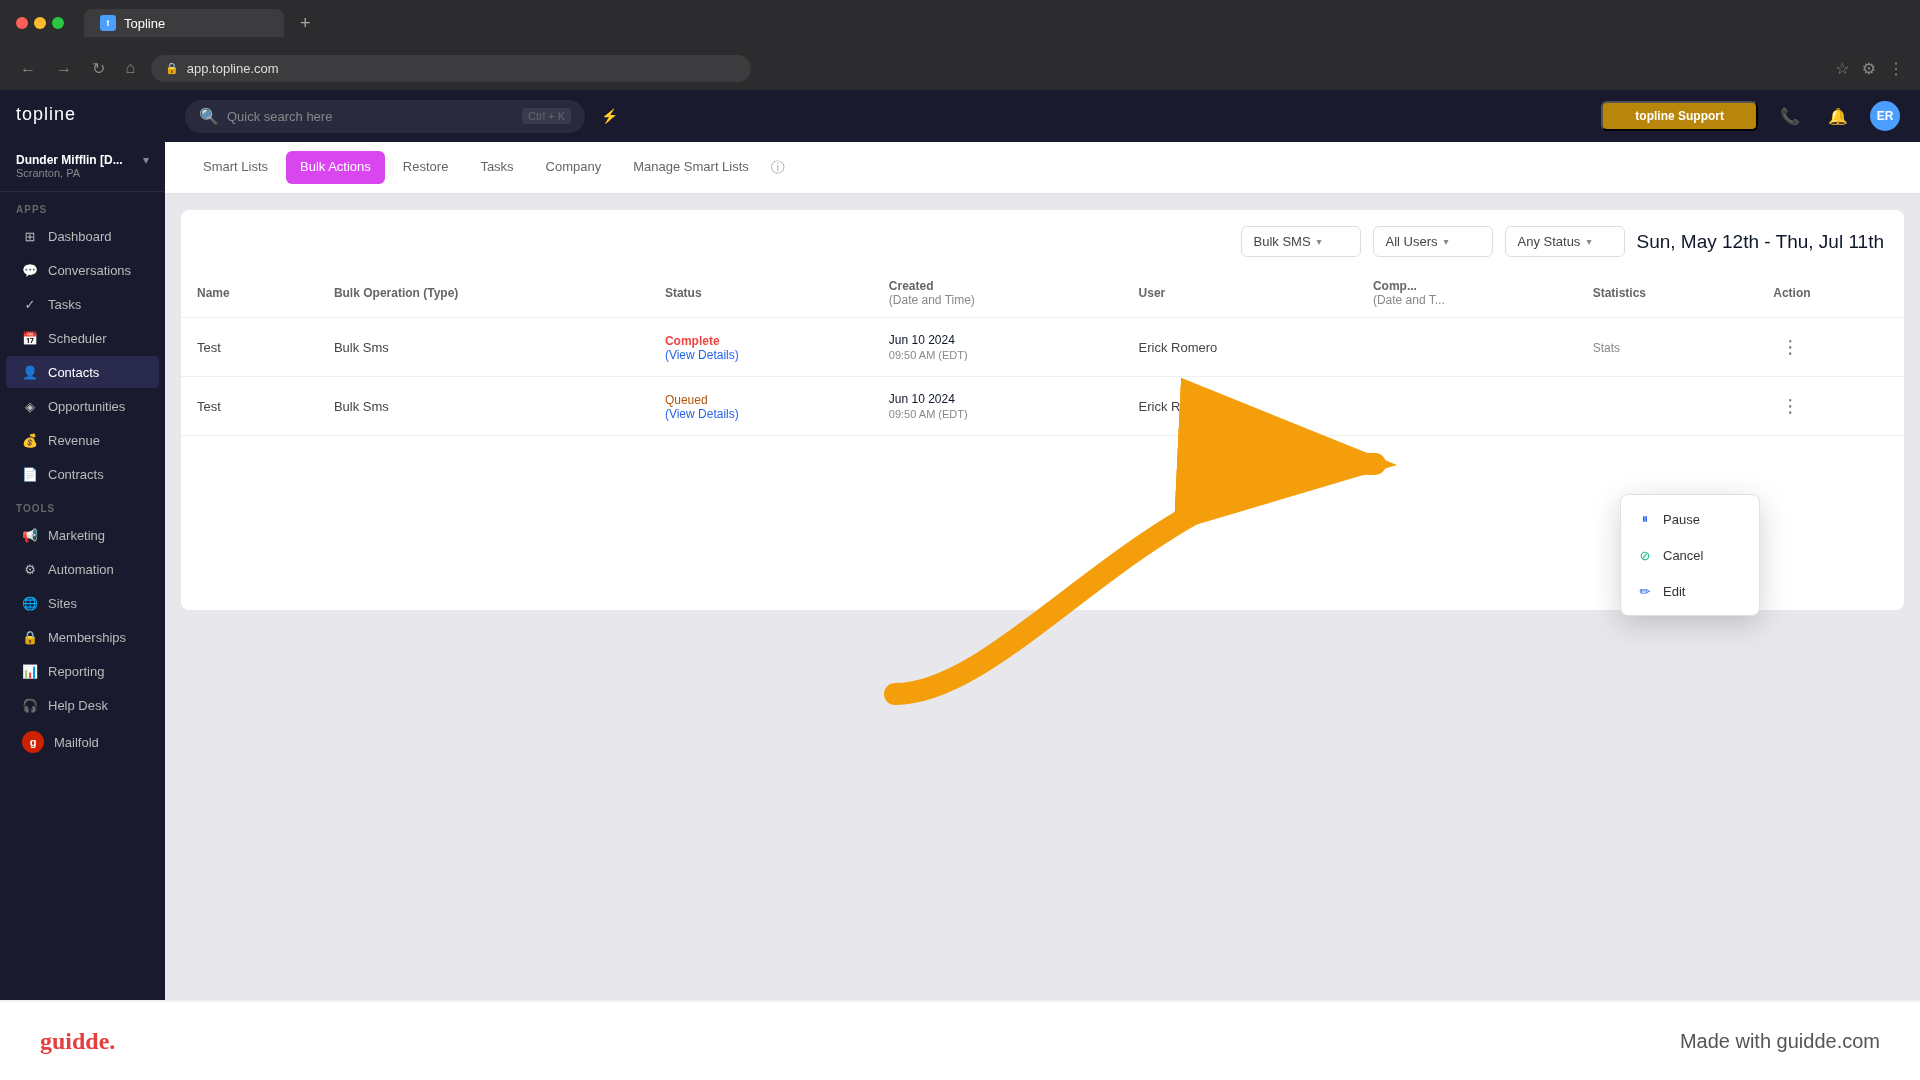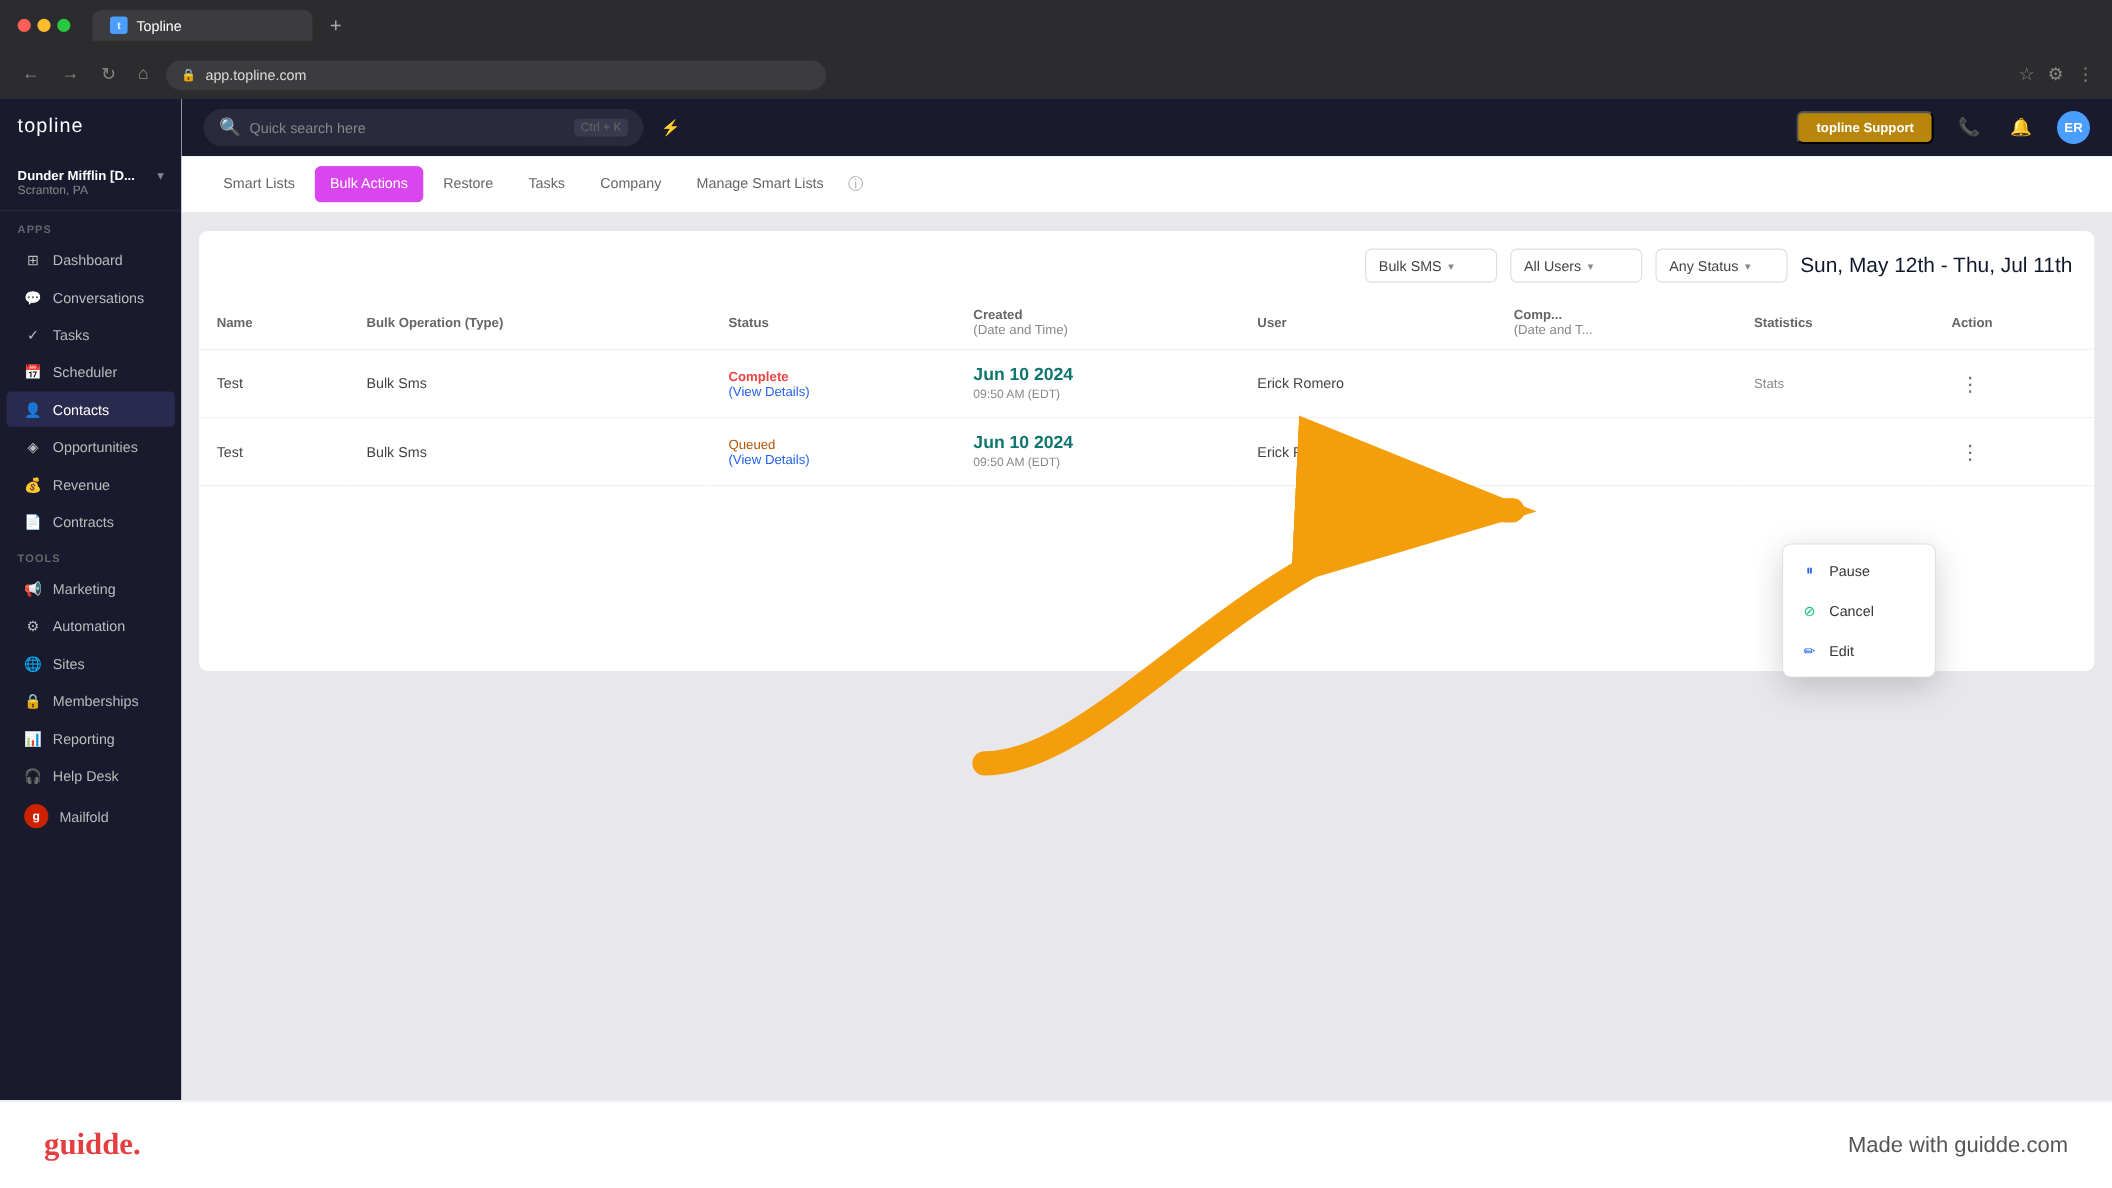--- a/index.html
+++ b/index.html
@@ -39,21 +39,21 @@
     .sidebar-item.active { background: #2a2a4e; color: #fff; }
     .sidebar-item-icon { width: 16px; height: 16px; display: flex; align-items: center; justify-content: center; font-size: 13px; flex-shrink: 0; }
     .sidebar-bottom { margin-top: auto; padding: 12px; border-top: 1px solid #2a2a3e; }
     .settings-item { display: flex; align-items: center; gap: 8px; color: #bbb; font-size: 13px; padding: 6px; cursor: pointer; }
 
     
     .main { flex: 1; display: flex; flex-direction: column; overflow: hidden; background: #f0f0f5; }
     .nav-tab { padding: 14px 14px; font-size: 13px; color: #666; cursor: pointer; border-bottom: 2px solid transparent; }
     .nav-tab.active { color: #fff; background: #d946ef; border-radius: 6px; border-bottom: 2px solid transparent; padding: 8px 14px; }
     .nav-tab-info { color: #aaa; font-size: 14px; cursor: pointer; margin-left: 4px; }
-    .support-btn { background: #b8860b; color: #fff; padding: 6px 16px; border-radius: 6px; font-size: 12px; font-weight: 600; cursor: pointer; margin-left: 44px; }
+    .support-btn { background: #b8860b; color: #fff; padding: 6px 32px; border-radius: 6px; font-size: 12px; font-weight: 600; cursor: pointer; margin-left: 44px; }
     .header-icon { color: #aaa; font-size: 16px; cursor: pointer; width: 32px; height: 32px; display: flex; align-items: center; justify-content: center; }
     .avatar { width: 30px; height: 30px; border-radius: 50%; background: #4a9eff; color: white; font-size: 12px; font-weight: 600; display: flex; align-items: center; justify-content: center; }
 
     
     .app-header { background: #fff; display: flex; align-items: center; padding: 0 24px; height: 52px; border-bottom: 1px solid #e0e0e0; gap: 4px; }
 
     
     .content { flex: 1; padding: 0; overflow: auto; background: #e8e8ec; position: relative; }
     .content-inner { background: #fff; margin: 16px; border-radius: 8px; min-height: 400px; }
 
@@ -64,38 +64,38 @@
     .date-range { color: #0f172a; font-size: 19px; font-weight: 400; cursor: pointer; }
 
     
     .table-wrapper { padding: 0 0 20px; overflow-x: auto; }
     table { width: 100%; border-collapse: collapse; font-size: 13px; }
     thead th { padding: 10px 16px; text-align: left; color: #666; font-weight: 600; font-size: 12px; border-bottom: 1px solid #eee; white-space: nowrap; }
     tbody td { padding: 14px 16px; border-bottom: 1px solid #f0f0f0; color: #444; vertical-align: middle; }
     .status-complete { color: #ef4444; font-weight: 700; font-size: 12px; }
     .status-queued { color: #b45309; font-weight: 500; font-size: 12px; }
     .view-details { color: #2563eb; font-size: 12px; display: block; cursor: pointer; }
-    .date-text { font-size: 16px; color: #0f766e; font-weight: bold; }
+    .date-text { font-size: 12px; color: #0f172a; }
     .time-text { font-size: 11px; color: #888; }
     .dots-btn { background: none; border: none; cursor: pointer; color: #666; font-size: 18px; padding: 4px 8px; }
 
     
     .dropdown-menu { position: absolute; top: 300px; right: 160px; background: #fff; border-radius: 8px; box-shadow: 0 8px 30px rgba(0,0,0,0.18); padding: 6px 0; min-width: 140px; z-index: 100; border: 1px solid #e0e0e0; }
     .dropdown-item { display: flex; align-items: center; gap: 10px; padding: 10px 16px; font-size: 13px; color: #333; cursor: pointer; }
     .dropdown-icon { width: 16px; height: 16px; display: flex; align-items: center; justify-content: center; font-size: 13px; }
     .dropdown-icon.pause { color: #2563eb; }
     .dropdown-icon.cancel { color: #10b981; }
     .dropdown-icon.edit { color: #2563eb; }
 
     
     .arrow-overlay { position: absolute; top: 180px; left: 650px; width: 700px; height: 400px; pointer-events: none; }
 
     
     .guidde-footer { background: #fff; height: 80px; display: flex; align-items: center; justify-content: space-between; padding: 0 40px; border-top: 2px solid #f0f0f0; position: fixed; bottom: 0; left: 0; right: 0; }
-    .guidde-logo { color: #e53e3e; font-size: 28px; font-weight: 800; font-family: Georgia, serif; }
+    .guidde-logo { color: #e53e3e; font-size: 24px; font-weight: 800; font-family: Georgia, serif; }
     .guidde-tagline { color: #555; font-size: 20px; }
 
     
     .topline-header { background: #1a1a2e; display: flex; align-items: center; padding: 0 20px; height: 52px; gap: 16px; }
     .topline-search { flex: 1; max-width: 400px; margin: 0 auto; background: #2a2a3e; border-radius: 20px; padding: 7px 14px; display: flex; align-items: center; gap: 8px; }
     .topline-search-text { color: #888; font-size: 13px; flex: 1; }
     .topline-shortcut { color: #666; font-size: 11px; background: #3a3a4e; padding: 2px 6px; border-radius: 4px; }
     .lightning-icon { color: #f59e0b; font-size: 14px; }
   </style>
 </head>

